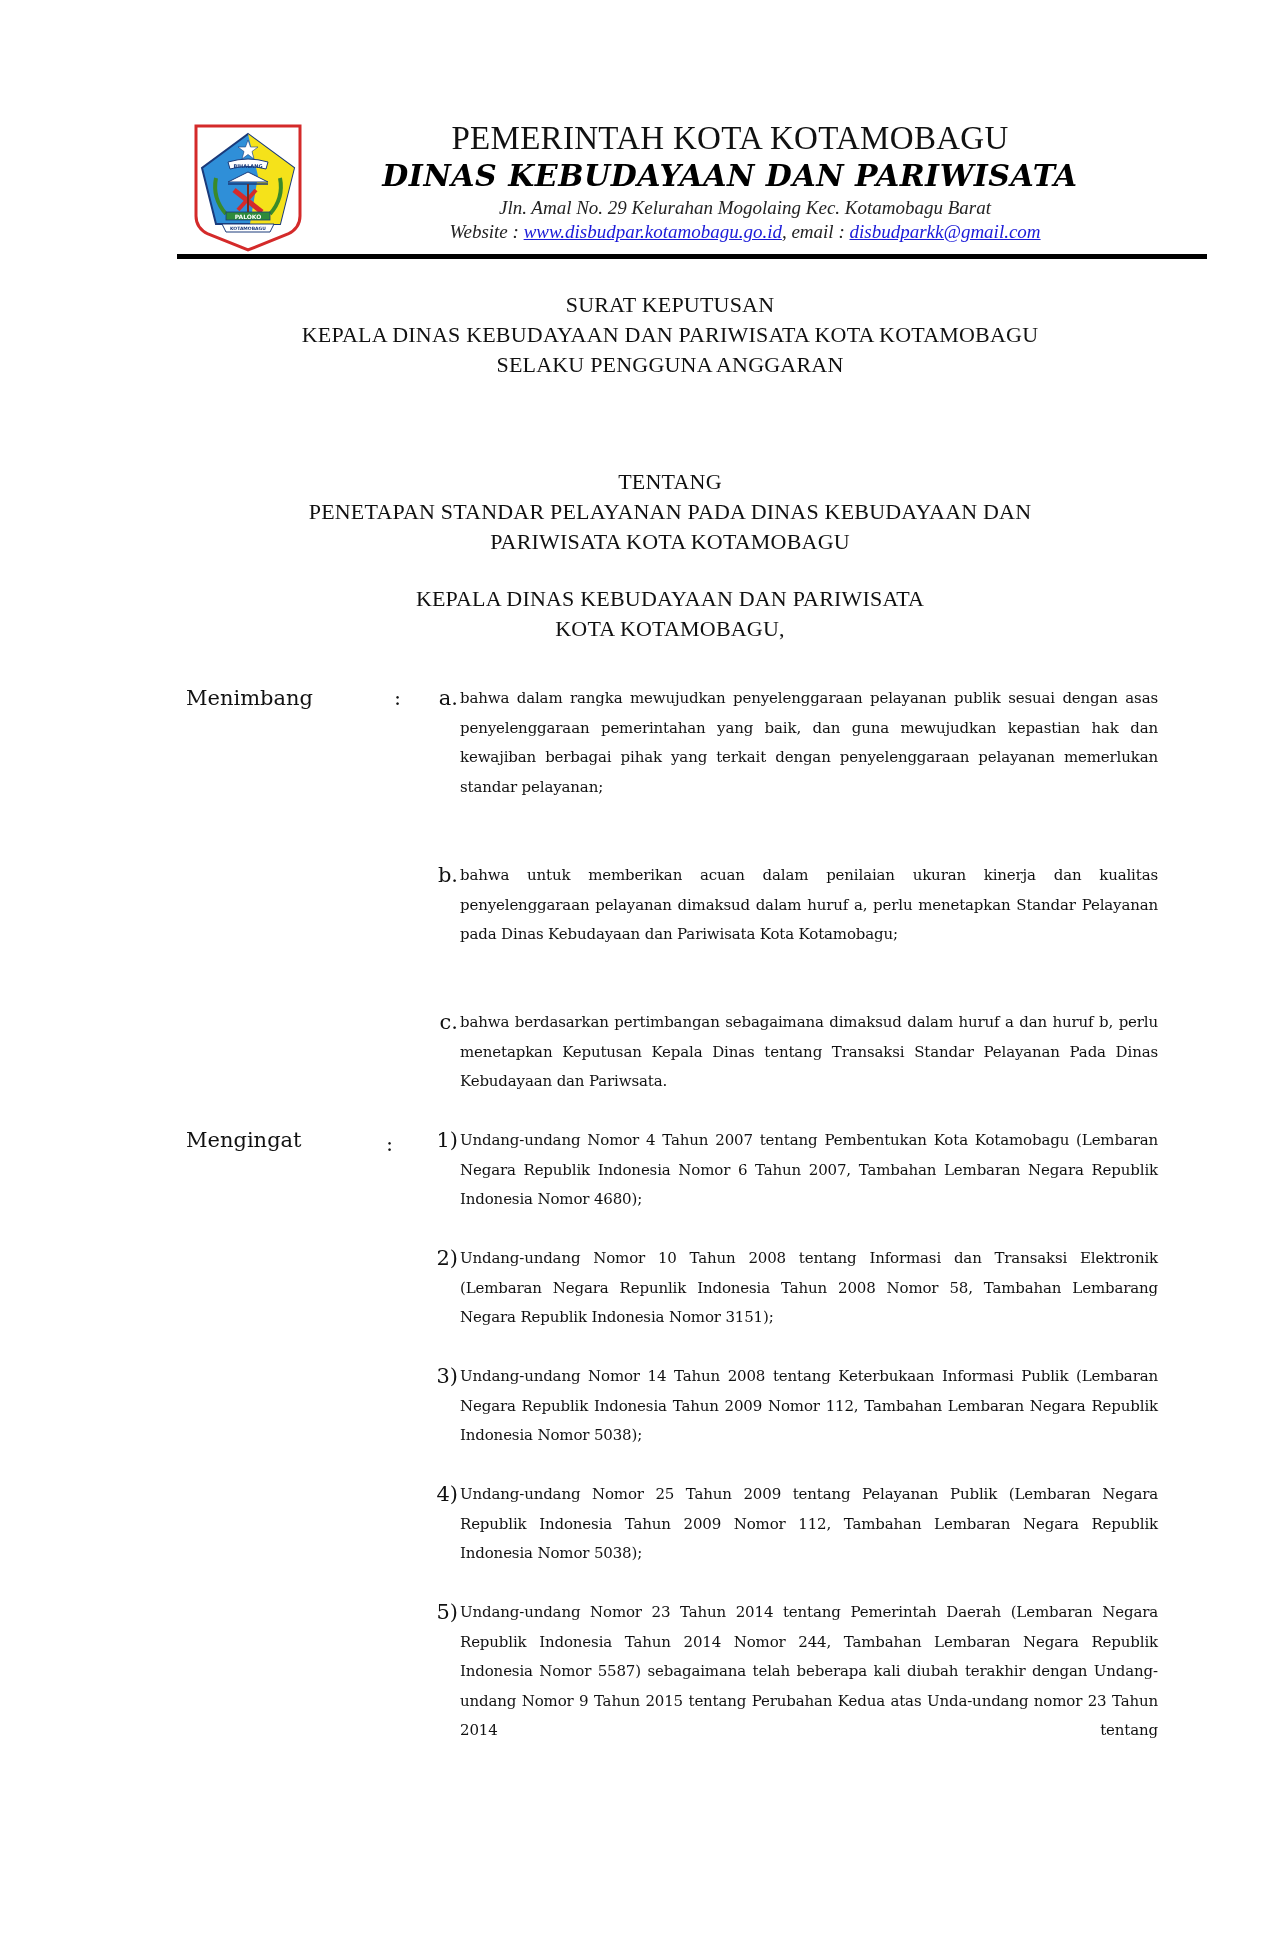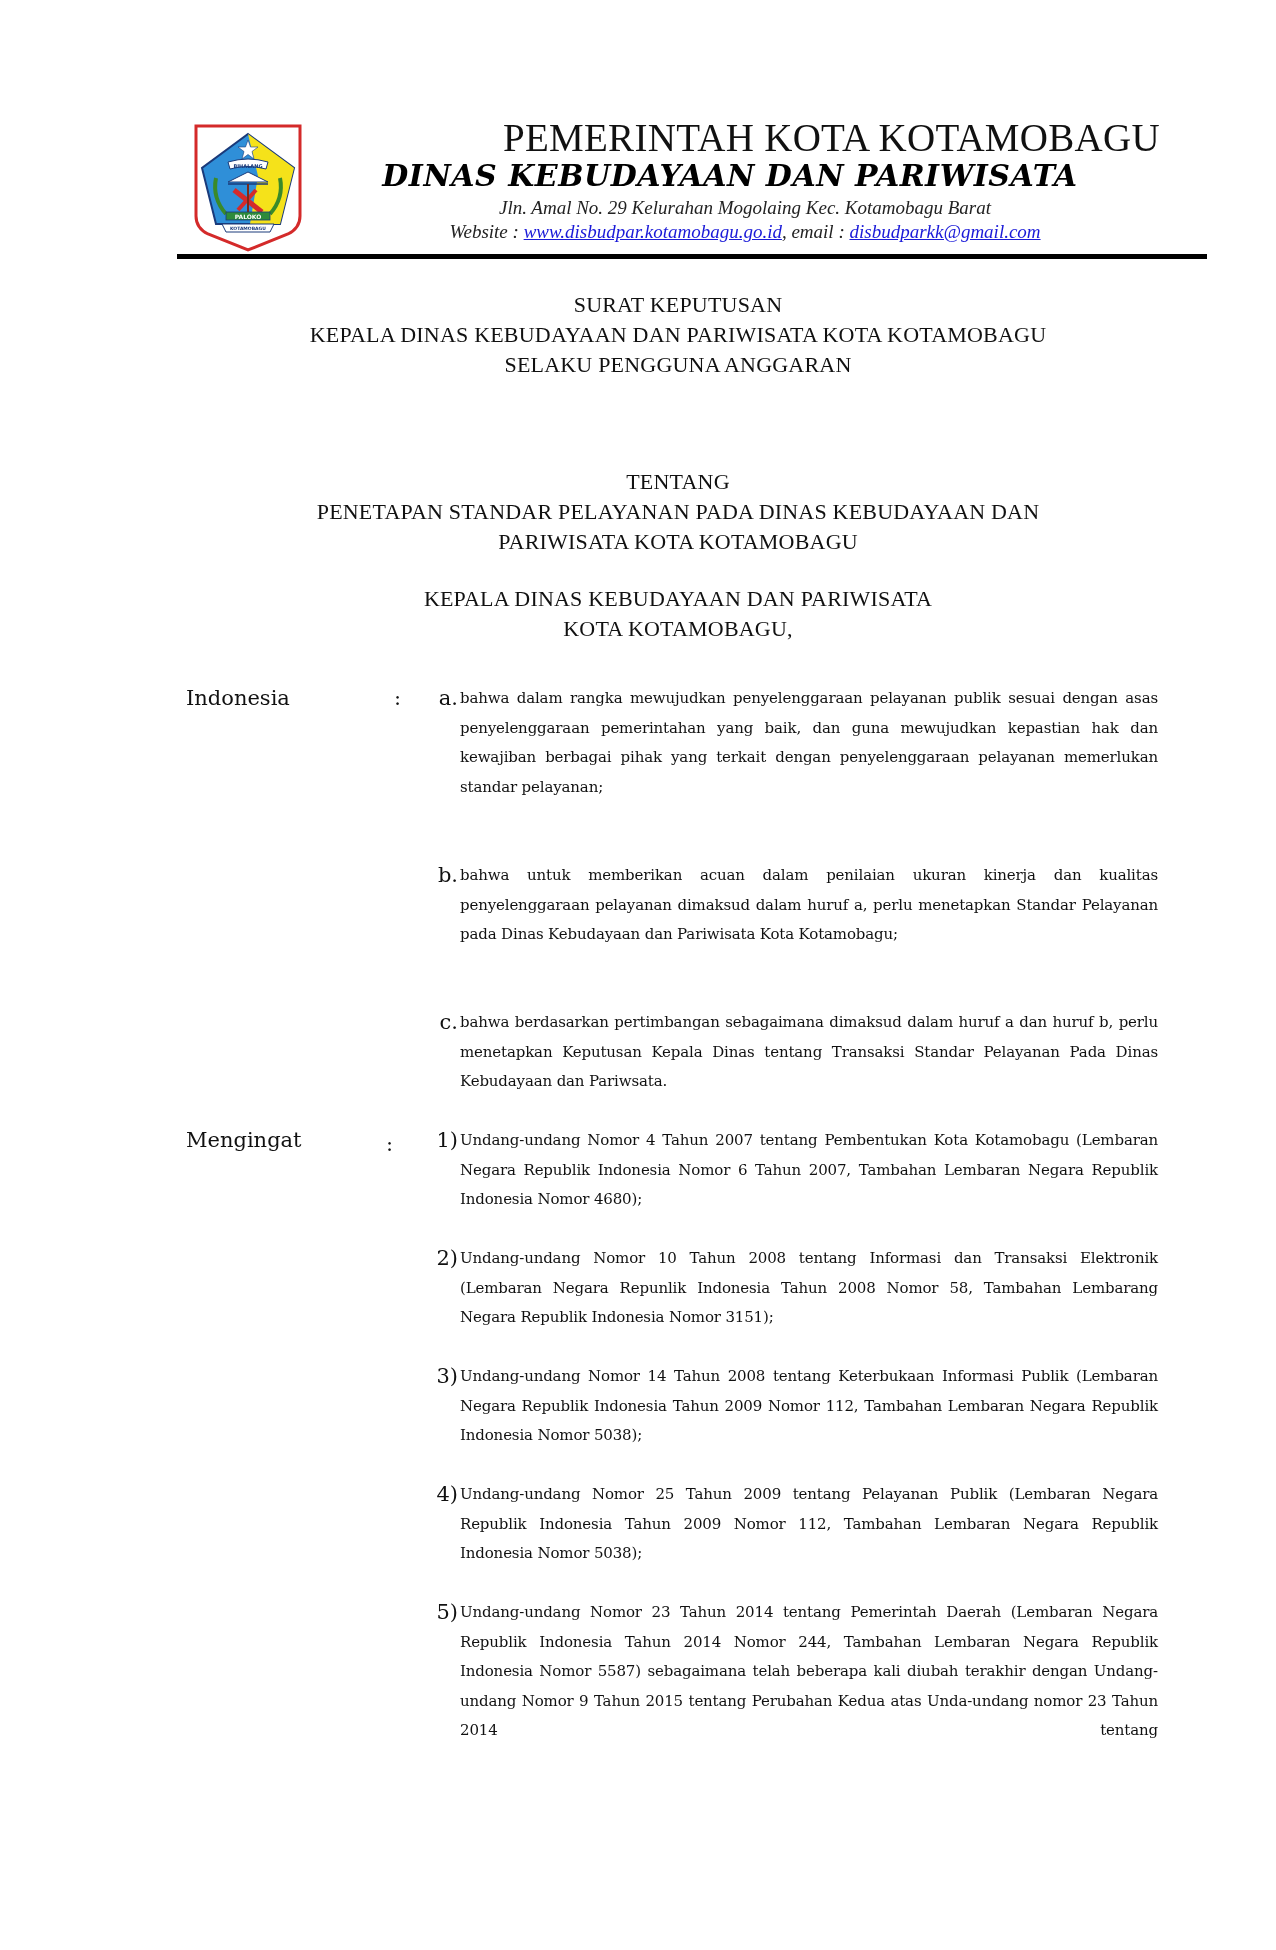--- a/index.html
+++ b/index.html
@@ -31,25 +31,24 @@
   }
   .kop {
     position: absolute;
     left: 300px;
     top: 120px;
     width: 860px;
     text-align: center;
   }
   .kop-line1 {
     font-family: "Liberation Serif", serif;
-    font-size: 39px;
+    font-size: 33px;
     line-height: 36px;
     letter-spacing: 0.3px;
     color: #111;
-    text-align: right;
   }
   .kop-line2 {
     font-family: "DejaVu Serif", serif;
     font-weight: bold;
     font-size: 30px;
     line-height: 40px;
     letter-spacing: 0.5px;
     color: #000;
     transform: scaleX(1.0);
     font-style: italic;
@@ -71,21 +70,21 @@
     left: 177px;
     top: 254px;
     width: 1030px;
     height: 5px;
     background: #000;
   }
 
   
   .title-block {
     position: absolute;
-    left: 188px;
+    left: 180px;
     width: 980px;
     text-align: center;
     font-family: "Liberation Serif", serif;
     font-size: 22px;
     line-height: 30px;
     color: #111;
     letter-spacing: 0.2px;
   }
   .tb1 { top: 290px; }
 
@@ -187,21 +186,21 @@
   <div class="title-block" style="top:467px;">
     <div>TENTANG</div>
     <div>PENETAPAN STANDAR PELAYANAN PADA DINAS KEBUDAYAAN DAN</div>
     <div>PARIWISATA KOTA KOTAMOBAGU</div>
   </div>
   <div class="title-block" style="top:584px;">
     <div>KEPALA DINAS KEBUDAYAAN DAN  PARIWISATA</div>
     <div>KOTA KOTAMOBAGU,</div>
   </div>
 
-  <div class="clause-label" style="top:684px;">Indonesia</div>
+  <div class="clause-label" style="top:684px;">Menimbang</div>
   <div class="colon" style="left:394px; top:684px;">:</div>
 
   <div class="item" style="top:684px;">
     <div class="item-marker">a.</div>
     <div class="item-text serif-wide">bahwa dalam rangka mewujudkan penyelenggaraan pelayanan publik sesuai dengan asas penyelenggaraan pemerintahan yang baik, dan guna mewujudkan kepastian hak dan kewajiban berbagai pihak yang terkait dengan penyelenggaraan pelayanan memerlukan standar pelayanan;</div>
   </div>
   <div class="item" style="top:861px;">
     <div class="item-marker">b.</div>
     <div class="item-text serif-wide">bahwa untuk memberikan acuan dalam penilaian ukuran kinerja dan kualitas penyelenggaraan pelayanan dimaksud dalam huruf a, perlu menetapkan Standar Pelayanan pada Dinas Kebudayaan dan Pariwisata Kota Kotamobagu;</div>
   </div>

